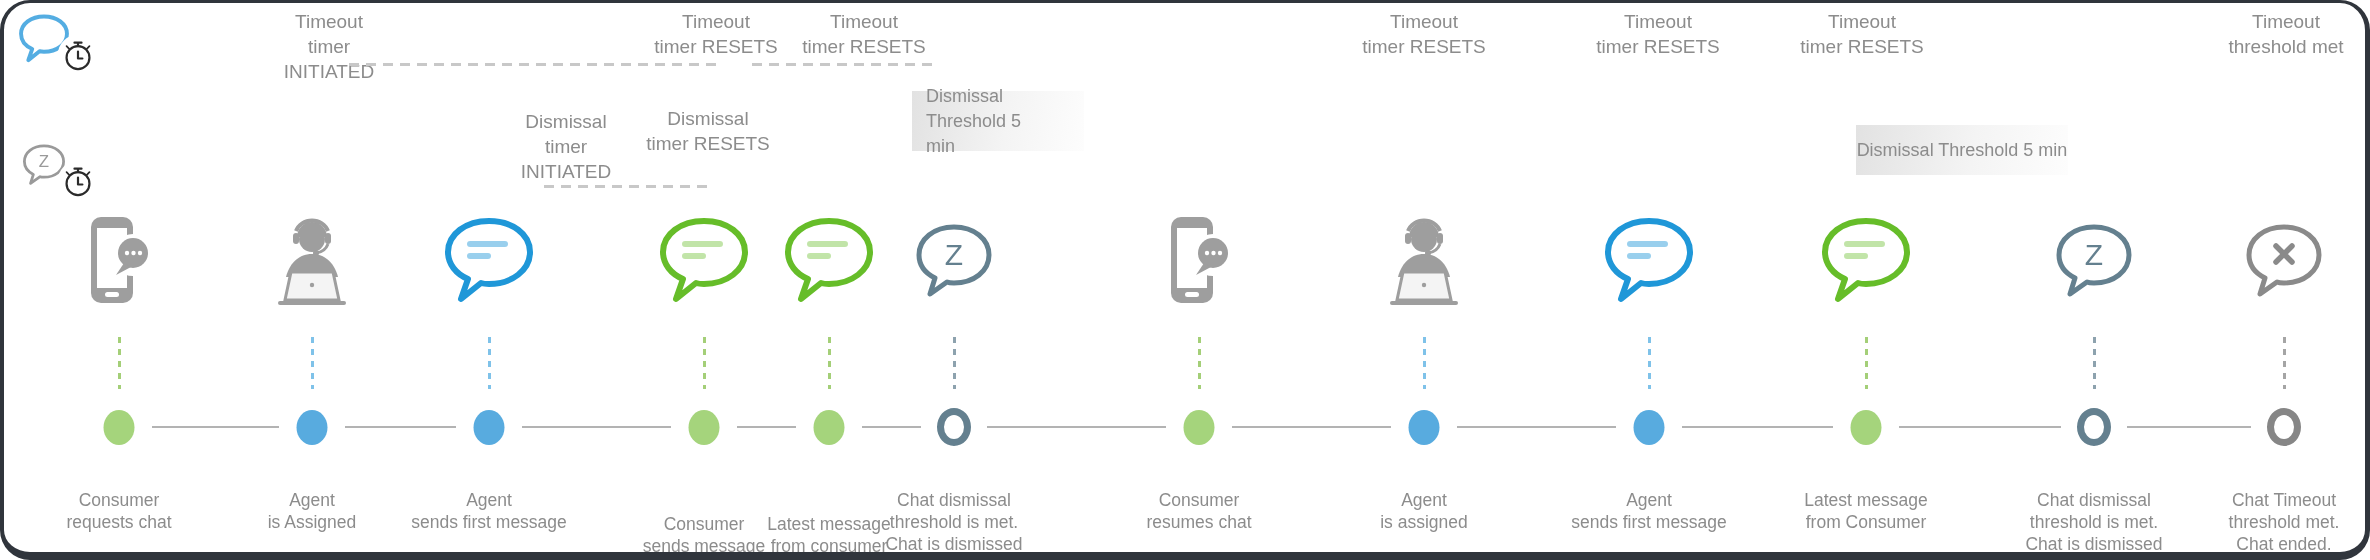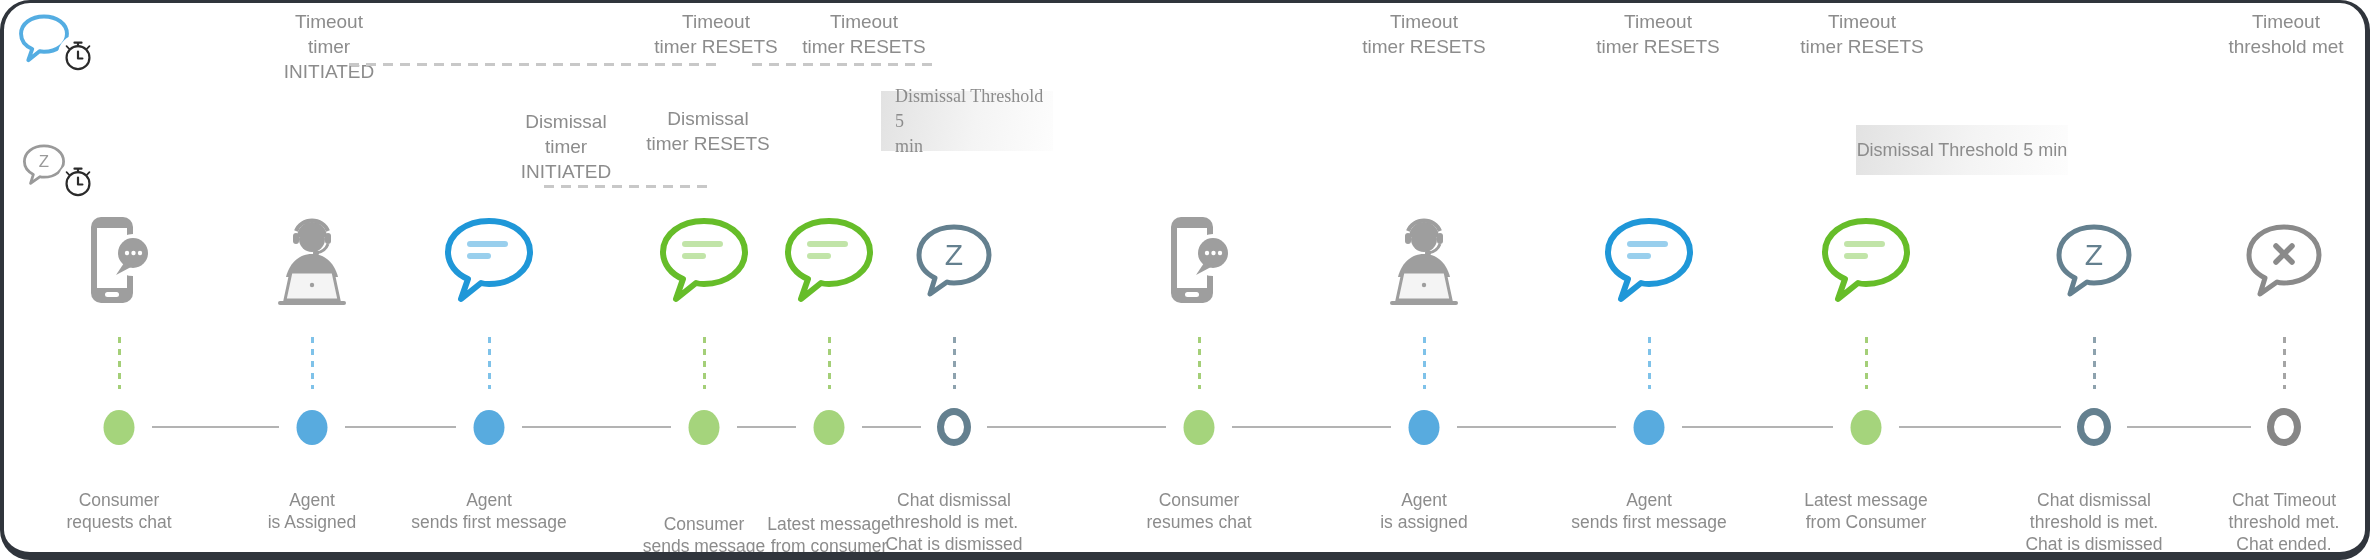--- a/index.html
+++ b/index.html
@@ -170,21 +170,21 @@
       <div class="hdash" style="left: 345px; width: 373px; top: 60px;"></div>
       <div class="hdash" style="left: 748px; width: 186px; top: 60px;"></div>
     </div>
   <div id="dismissal-layer">
       <div class="toplabel" style="left: 562px; top: 106px;">Dismissal
 timer
 INITIATED</div>
       <div class="toplabel" style="left: 704px; top: 103px;">Dismissal
 timer RESETS</div>
       <div class="hdash" style="left: 540px; width: 168px; top: 182px;"></div>
-      <div class="threshold-box left" style="left: 877px; top: 88px; width: 172px; height: 60px; font-family: Liberation Serif, serif;">Dismissal Threshold 5
+      <div class="threshold-box left" style="left: 908px; top: 88px; width: 172px; height: 60px;">Dismissal Threshold 5
 min</div>
       <div class="threshold-box center" style="left: 1852px; top: 122px; width: 212px; height: 50px;">Dismissal Threshold 5 min</div>
     </div>
   <div id="hline-layer">
       <div class="hline" style="left: 148px; width: 127px;"></div>
       <div class="hline" style="left: 341px; width: 111px;"></div>
       <div class="hline" style="left: 518px; width: 149px;"></div>
       <div class="hline" style="left: 733px; width: 59px;"></div>
       <div class="hline" style="left: 858px; width: 59px;"></div>
       <div class="hline" style="left: 983px; width: 179px;"></div>

